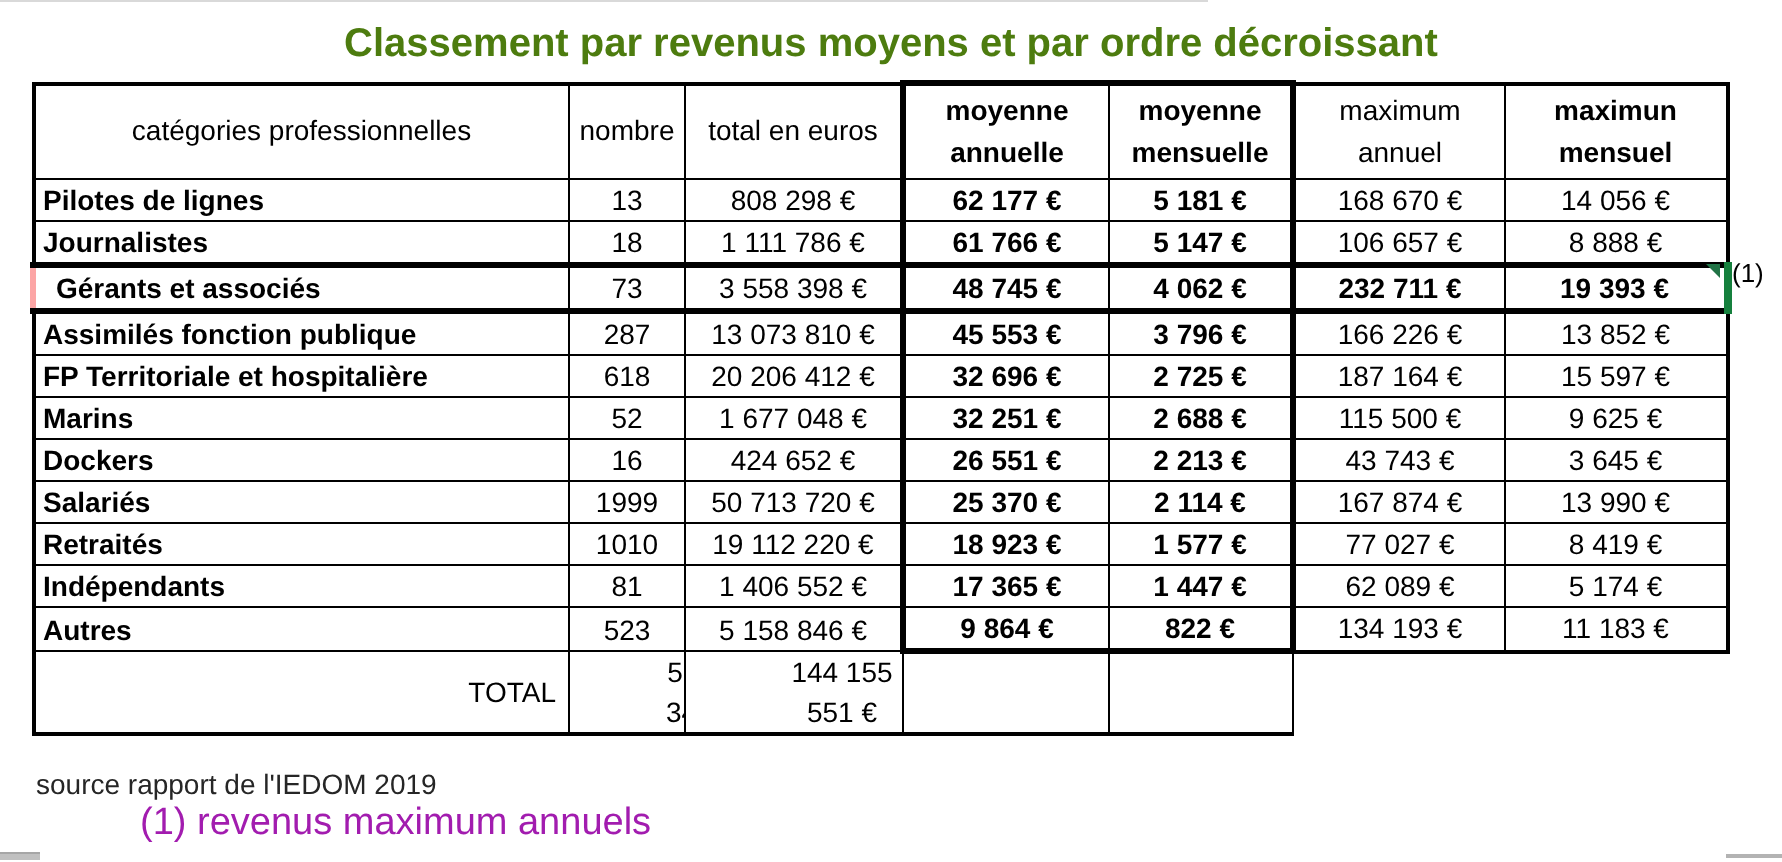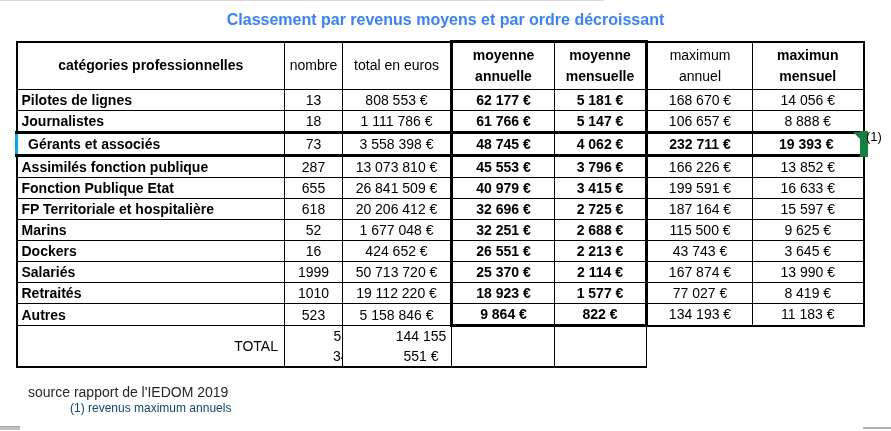--- a/index.html
+++ b/index.html
@@ -12,21 +12,21 @@
     font-family: "Liberation Sans", sans-serif;
     color: #000000;
     overflow: hidden;
   }
   #top-edge-line {
     position: absolute; left: 0; top: 0; width: 604px; height: 1px;
     background: #d9d9d9;
   }
   #title {
     position: absolute; left: 0; top: 11px; width: 891px;
-    text-align: center; font-size: 16px; font-weight: bold; color: #3b82f6;
+    text-align: center; font-size: 20px; font-weight: bold; color: #4d7c0f;
   }
   #main-table {
     position: absolute; left: 15px; top: 40px;
     border-collapse: collapse; table-layout: fixed; width: 847px;
   }
   td, th {
     border: 1px solid #000;
     font-size: 14px;
     font-weight: normal;
     text-align: center;
@@ -34,57 +34,57 @@
     overflow: hidden;
     padding: 0;
     line-height: 20px;
   }
   thead th { border-top: 2px solid #000; height: 48px; white-space: pre-line; line-height: 21px; }
   th:first-child, td:first-child { border-left: 2px solid #000; }
   th:last-child, td:last-child { border-right: 2px solid #000; }
   tbody tr { height: 21px; }
   
   td.c-cat { text-align: left; padding-left: 4px; font-weight: bold; }
-  th.c-cat { font-weight: bold; }
+  th.c-cat { font-weight: normal; }
   .c-moyA { border-left: 3px solid #000; font-weight: bold; }
   .c-moyM { border-right: 3px solid #000; font-weight: bold; }
   th.c-moyA, th.c-moyM { border-top: 3px solid #000; }
   th.c-maxM { font-weight: bold; }
   
   tr.last-data td.c-moyA, tr.last-data td.c-moyM { border-bottom: 3px solid #000; }
   
   tr.last-data td.c-maxA, tr.last-data td.c-maxM { border-bottom: 2px solid #000; }
   
   tr.hl td { border-top: 3px solid #000; border-bottom: 3px solid #000; }
-  tr.hl td:first-child { border-left: 3px solid #0ea5e9; padding-left: 10px; }
-  tr.hl td:last-child { border-right: 8px solid #15803d; }
+  tr.hl td:first-child { border-left: 3px solid #fca5a5; padding-left: 10px; }
+  tr.hl td:last-child { border-right: 4px solid #15803d; }
   tr.hl td.c-maxA, tr.hl td.c-maxM { font-weight: bold; }
   
   tr.total-row td { border-bottom: 2px solid #000; padding-left: 48px; }
   tr.total-row td.c-cat { font-weight: normal; text-align: right; padding-right: 6px; }
   tr.total-row td.t-moyA, tr.total-row td.t-moyM { border-left: 1px solid #000; border-right: 1px solid #000; }
   tr.total-row td.no-cell { border: none; }
   
   #footnote-marker {
     position: absolute; left: 866px; top: 129px;
     font-size: 13px; color: #000;
   }
   #comment-triangle {
     position: absolute; left: 853px; top: 132px;
     width: 0; height: 0;
     border-top: 7px solid #217346;
     border-left: 7px solid transparent;
   }
   #source-line {
-    position: absolute; left: 28px; top: 384px;
+    position: absolute; left: 18px; top: 384px;
     font-size: 14px; color: #262626;
   }
   #note-line {
     position: absolute; left: 70px; top: 401px;
-    font-size: 12px; color: #0c4a6e;
+    font-size: 19px; color: #a21caf;
   }
   #scrollbar-fragment-left {
     position: absolute; left: 0; top: 426px; width: 20px; height: 4px;
     background: #c0c0c0; border-top: 1px solid #a6a6a6;
   }
   #scrollbar-fragment-right {
     position: absolute; left: 863px; top: 427px; width: 28px; height: 2px;
     background: #b3b3b3;
   }
 </style>
@@ -118,21 +118,21 @@
         <th class="c-maxA">maximum
 annuel</th>
         <th class="c-maxM">maximun
 mensuel</th>
       </tr>
     </thead>
     <tbody id="data-rows">
         <tr>
           <td class="c-cat">Pilotes de lignes</td>
           <td class="c-num">13</td>
-          <td class="c-total">808 553 €</td>
+          <td class="c-total">808 298 €</td>
           <td class="c-moyA">62 177 €</td>
           <td class="c-moyM">5 181 €</td>
           <td class="c-maxA">168 670 €</td>
           <td class="c-maxM">14 056 €</td>
         </tr>
         <tr>
           <td class="c-cat">Journalistes</td>
           <td class="c-num">18</td>
           <td class="c-total">1 111 786 €</td>
           <td class="c-moyA">61 766 €</td>
@@ -152,29 +152,20 @@
         <tr>
           <td class="c-cat">Assimilés fonction publique</td>
           <td class="c-num">287</td>
           <td class="c-total">13 073 810 €</td>
           <td class="c-moyA">45 553 €</td>
           <td class="c-moyM">3 796 €</td>
           <td class="c-maxA">166 226 €</td>
           <td class="c-maxM">13 852 €</td>
         </tr>
         <tr>
-          <td class="c-cat">Fonction Publique Etat</td>
-          <td class="c-num">655</td>
-          <td class="c-total">26 841 509 €</td>
-          <td class="c-moyA">40 979 €</td>
-          <td class="c-moyM">3 415 €</td>
-          <td class="c-maxA">199 591 €</td>
-          <td class="c-maxM">16 633 €</td>
-        </tr>
-        <tr>
           <td class="c-cat">FP Territoriale et hospitalière</td>
           <td class="c-num">618</td>
           <td class="c-total">20 206 412 €</td>
           <td class="c-moyA">32 696 €</td>
           <td class="c-moyM">2 725 €</td>
           <td class="c-maxA">187 164 €</td>
           <td class="c-maxM">15 597 €</td>
         </tr>
         <tr>
           <td class="c-cat">Marins</td>
@@ -204,20 +195,29 @@
           <td class="c-maxM">13 990 €</td>
         </tr>
         <tr>
           <td class="c-cat">Retraités</td>
           <td class="c-num">1010</td>
           <td class="c-total">19 112 220 €</td>
           <td class="c-moyA">18 923 €</td>
           <td class="c-moyM">1 577 €</td>
           <td class="c-maxA">77 027 €</td>
           <td class="c-maxM">8 419 €</td>
+        </tr>
+        <tr>
+          <td class="c-cat">Indépendants</td>
+          <td class="c-num">81</td>
+          <td class="c-total">1 406 552 €</td>
+          <td class="c-moyA">17 365 €</td>
+          <td class="c-moyM">1 447 €</td>
+          <td class="c-maxA">62 089 €</td>
+          <td class="c-maxM">5 174 €</td>
         </tr>
         <tr class="last-data">
           <td class="c-cat">Autres</td>
           <td class="c-num">523</td>
           <td class="c-total">5 158 846 €</td>
           <td class="c-moyA">9 864 €</td>
           <td class="c-moyM">822 €</td>
           <td class="c-maxA">134 193 €</td>
           <td class="c-maxM">11 183 €</td>
         </tr>

